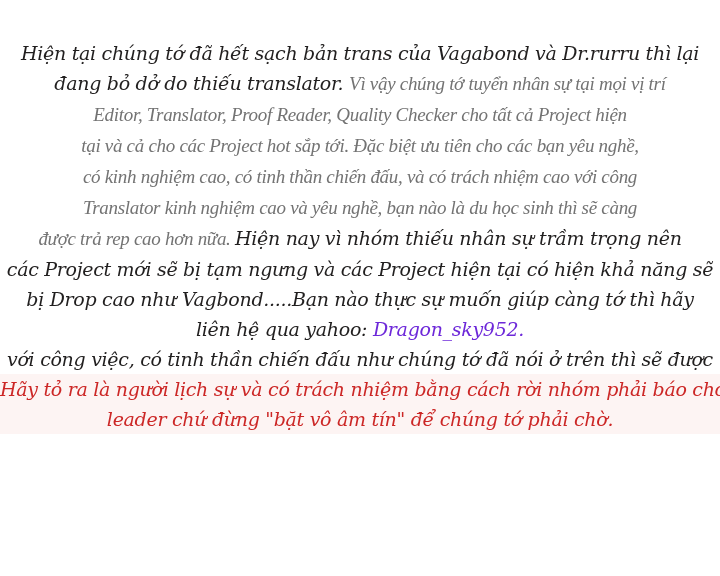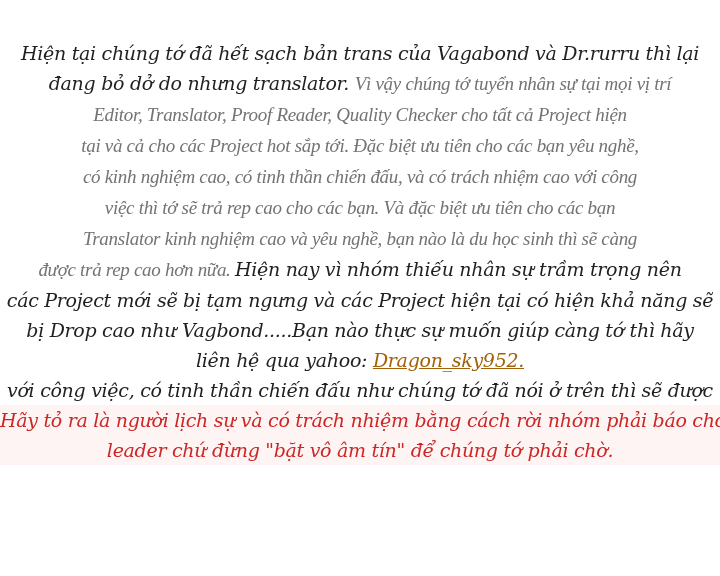--- a/index.html
+++ b/index.html
@@ -21,43 +21,42 @@
     text-align: center;
   }
   .line {
     font-size: 19px;
     line-height: 30px;
     letter-spacing: -0.3px;
     white-space: nowrap;
   }
   .c-black  { color: #211f1f; }
   .c-blue   { color: #737373; font-family: Liberation Serif, serif; }
-  .c-purple { color: #a16207; text-decoration: underline; }
+  .c-purple { color: #6d28d9; }
   .c-red    { color: #cc2726; }
   .red-block {
     background: #fdf4f3;
   }
 </style>
 </head>
 <body>
 
 <div class="page">
   <div class="content">
 
     <div class="line"><span class="c-black">Hiện tại chúng tớ đã hết sạch bản trans của Vagabond và Dr.rurru thì lại</span></div>
 
-    <div class="line"><span class="c-black">đang bỏ dở do nhưng translator. </span><span class="c-blue">Vì vậy chúng tớ tuyển nhân sự tại mọi vị trí</span></div>
+    <div class="line"><span class="c-black">đang bỏ dở do thiếu translator. </span><span class="c-blue">Vì vậy chúng tớ tuyển nhân sự tại mọi vị trí</span></div>
 
     <div class="line"><span class="c-blue">Editor, Translator, Proof Reader, Quality Checker cho tất cả Project hiện</span></div>
 
     <div class="line"><span class="c-blue">tại và cả cho các Project hot sắp tới. Đặc biệt ưu tiên cho các bạn yêu nghề,</span></div>
 
     <div class="line"><span class="c-blue">có kinh nghiệm cao, có tinh thần chiến đấu, và có trách nhiệm cao với công</span></div>
 
-    <div class="line"><span class="c-blue">việc thì tớ sẽ trả rep cao cho các bạn. Và đặc biệt ưu tiên cho các bạn</span></div>
 
     <div class="line"><span class="c-blue">Translator kinh nghiệm cao và yêu nghề, bạn nào là du học sinh thì sẽ càng</span></div>
 
     <div class="line"><span class="c-blue">được trả rep cao hơn nữa. </span><span class="c-black">Hiện nay vì nhóm thiếu nhân sự trầm trọng nên</span></div>
 
     <div class="line"><span class="c-black">các Project mới sẽ bị tạm ngưng và các Project hiện tại có hiện khả năng sẽ</span></div>
 
     <div class="line"><span class="c-black">bị Drop cao như Vagbond.....Bạn nào thực sự muốn giúp càng tớ thì hãy</span></div>
 
     <div class="line"><span class="c-black">liên hệ qua yahoo: </span><span class="c-purple">Dragon_sky952.</span></div>

